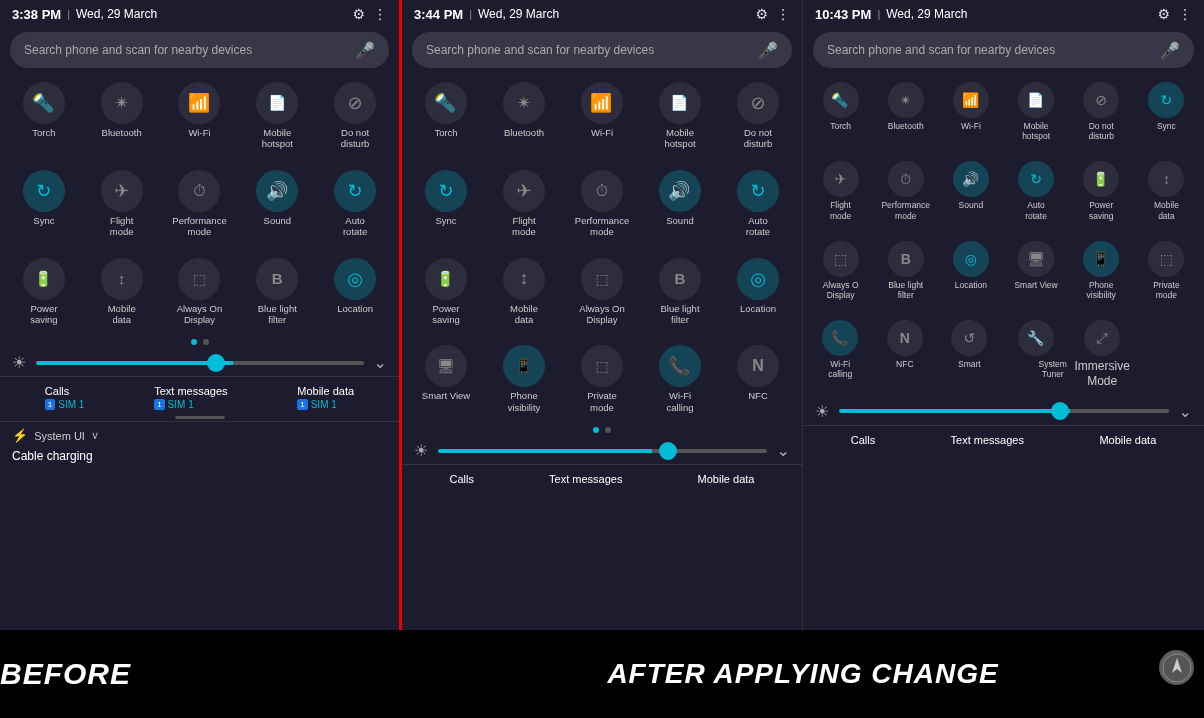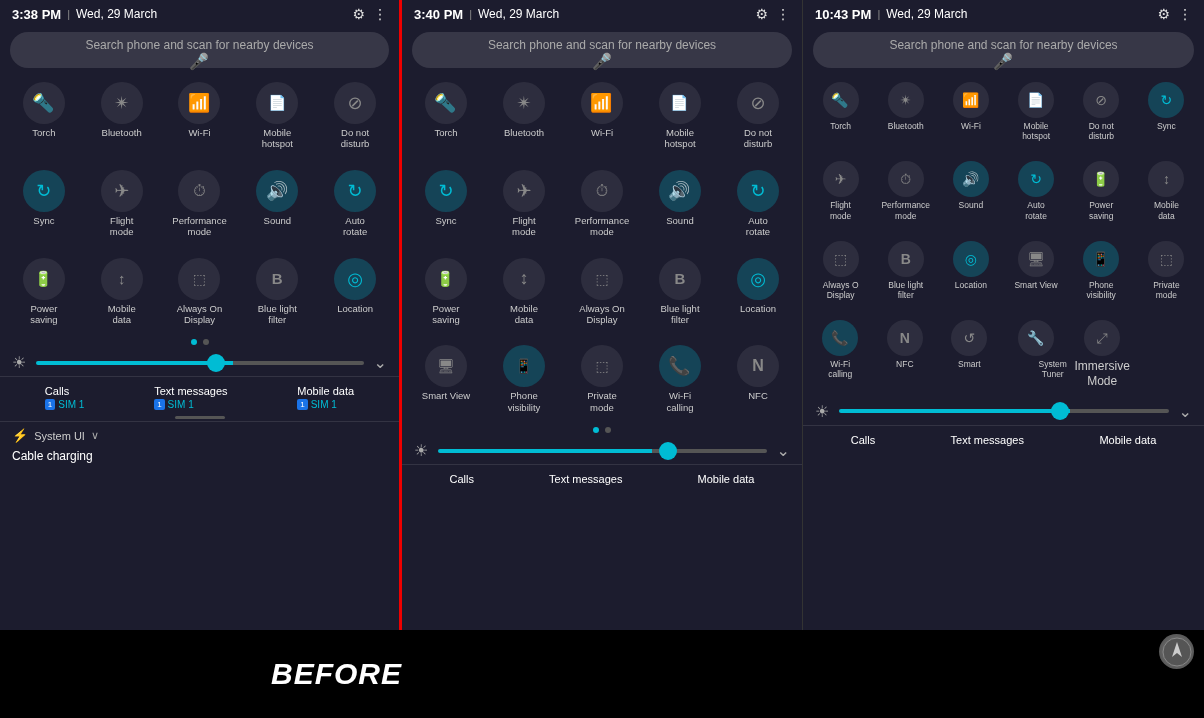--- a/index.html
+++ b/index.html
@@ -86,21 +86,20 @@
 
     
     .search-bar {
       margin: 4px 10px;
       background: rgba(255,255,255,0.12);
       border-radius: 20px;
       display: flex;
       align-items: center;
       padding: 6px 14px;
       height: 36px;
-      flex-direction: column;
     }
 
     .search-text {
       flex: 1;
       font-size: 12px;
       color: #aaa;
     }
 
     .mic-icon {
       color: #00bcd4;
@@ -286,21 +285,21 @@
       height: 88px;
       background: #000;
       display: flex;
       align-items: center;
     }
 
     .label-before {
       width: 402px;
       display: flex;
       align-items: center;
-      justify-content: flex-end;
+      justify-content: flex-start;
     }
 
     .label-after {
       flex: 1;
       display: flex;
       align-items: center;
       justify-content: center;
     }
 
     .label-text {
@@ -501,21 +500,21 @@
         <span style="font-size:13px;color:#f0c040;">⚡</span>
         <span class="system-text">System UI</span>
         <span style="font-size:11px;color:#aaa;">∨</span>
       </div>
       <div class="charging-text">Cable charging</div>
     </div>
 
     <div class="phone-screen screen-after1">
       <div class="status-bar">
         <div class="status-left">
-          <span class="status-time">3:40 PM</span>
+          <span class="status-time">3:44 PM</span>
           <span style="color:#888;font-size:11px;">|</span>
           <span class="status-date">Wed, 29 March</span>
         </div>
         <div class="status-right">
           <span class="status-icon">⚙</span>
           <span class="status-icon">⋮</span>
         </div>
       </div>
 
       <div class="search-bar">
@@ -839,20 +838,21 @@
       </div>
     </div>
 
   </div>
 
   <div class="label-bar">
     <div class="label-before">
       <span class="label-text before-text">BEFORE</span>
     </div>
     <div class="label-after" style="position:relative;">
+      <span class="label-text">AFTER APPLYING CHANGE</span>
       <div class="mk-logo" style="position:absolute;bottom:5px;right:10px;">
         <svg width="30" height="30" viewBox="0 0 30 30">
           <circle cx="15" cy="15" r="14" fill="#555" stroke="#888" stroke-width="1"></circle>
           <polygon points="15,5 20,20 15,16 10,20" fill="#ccc"></polygon>
         </svg>
       </div>
     </div>
   </div>
 
 </div>

